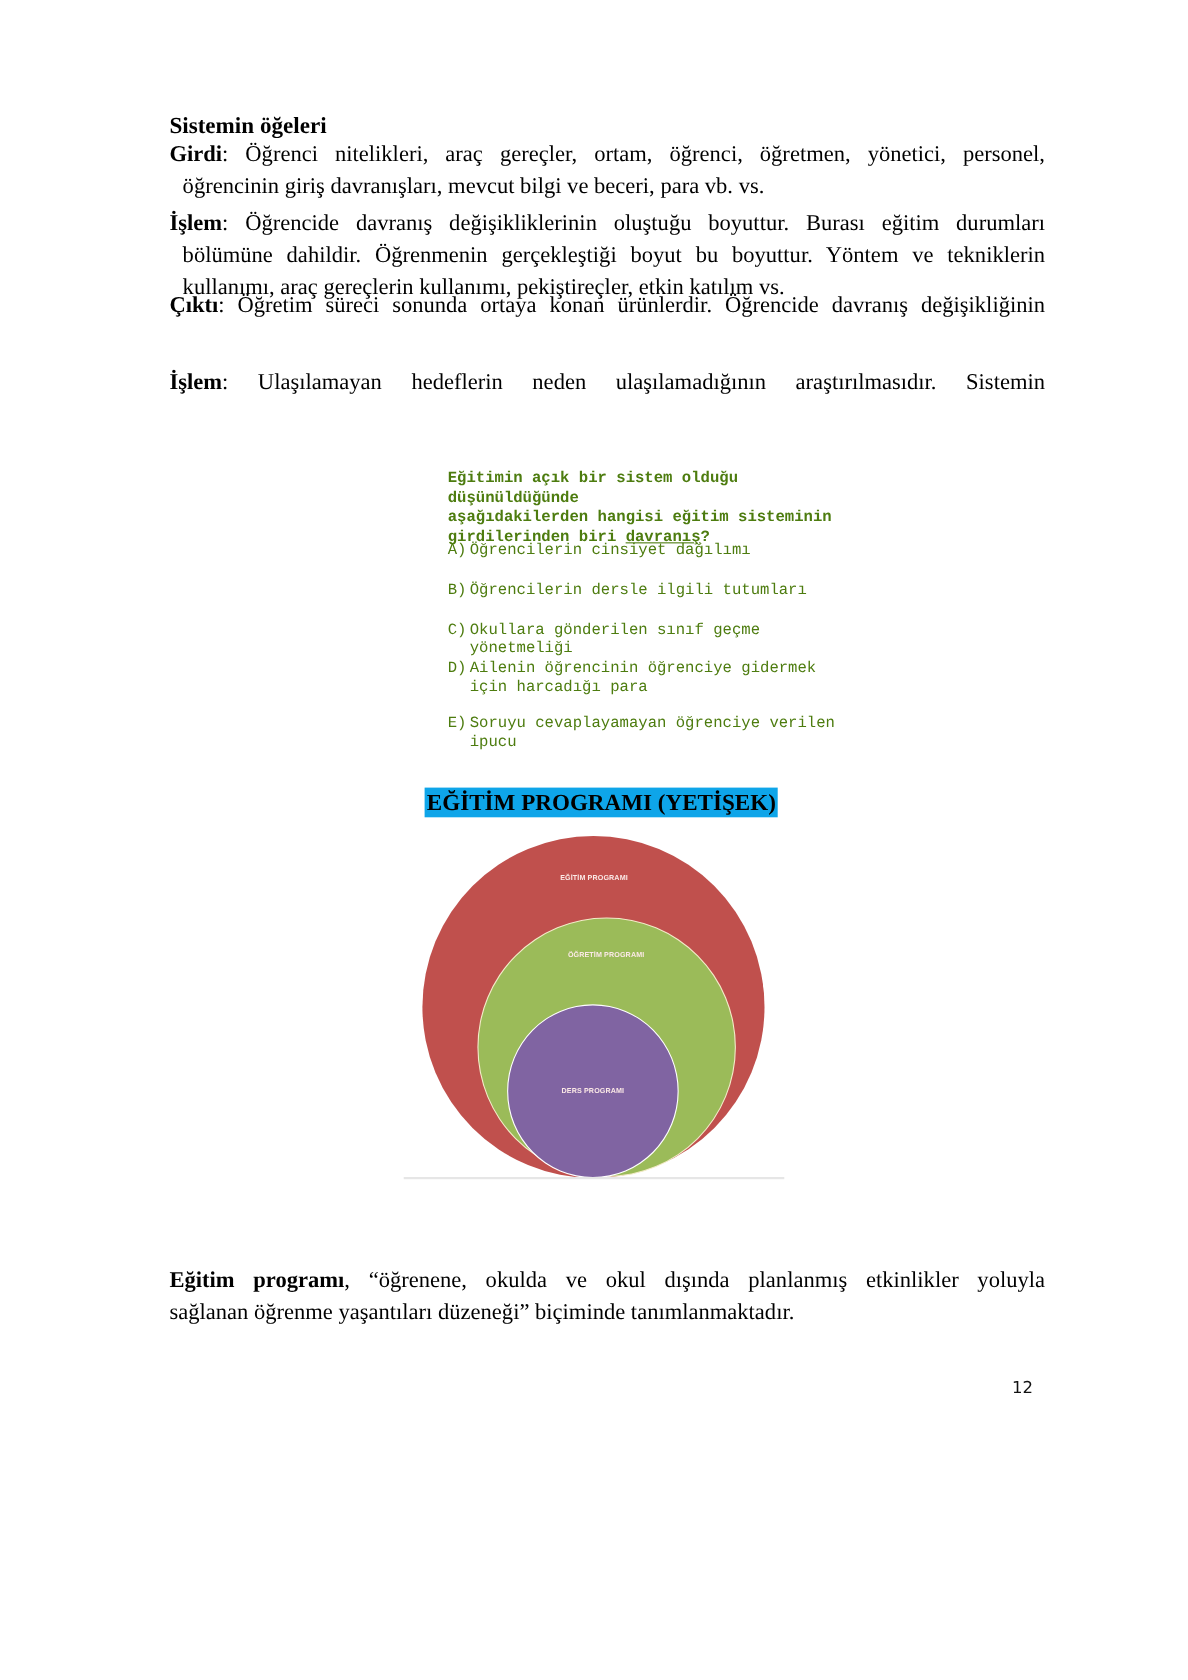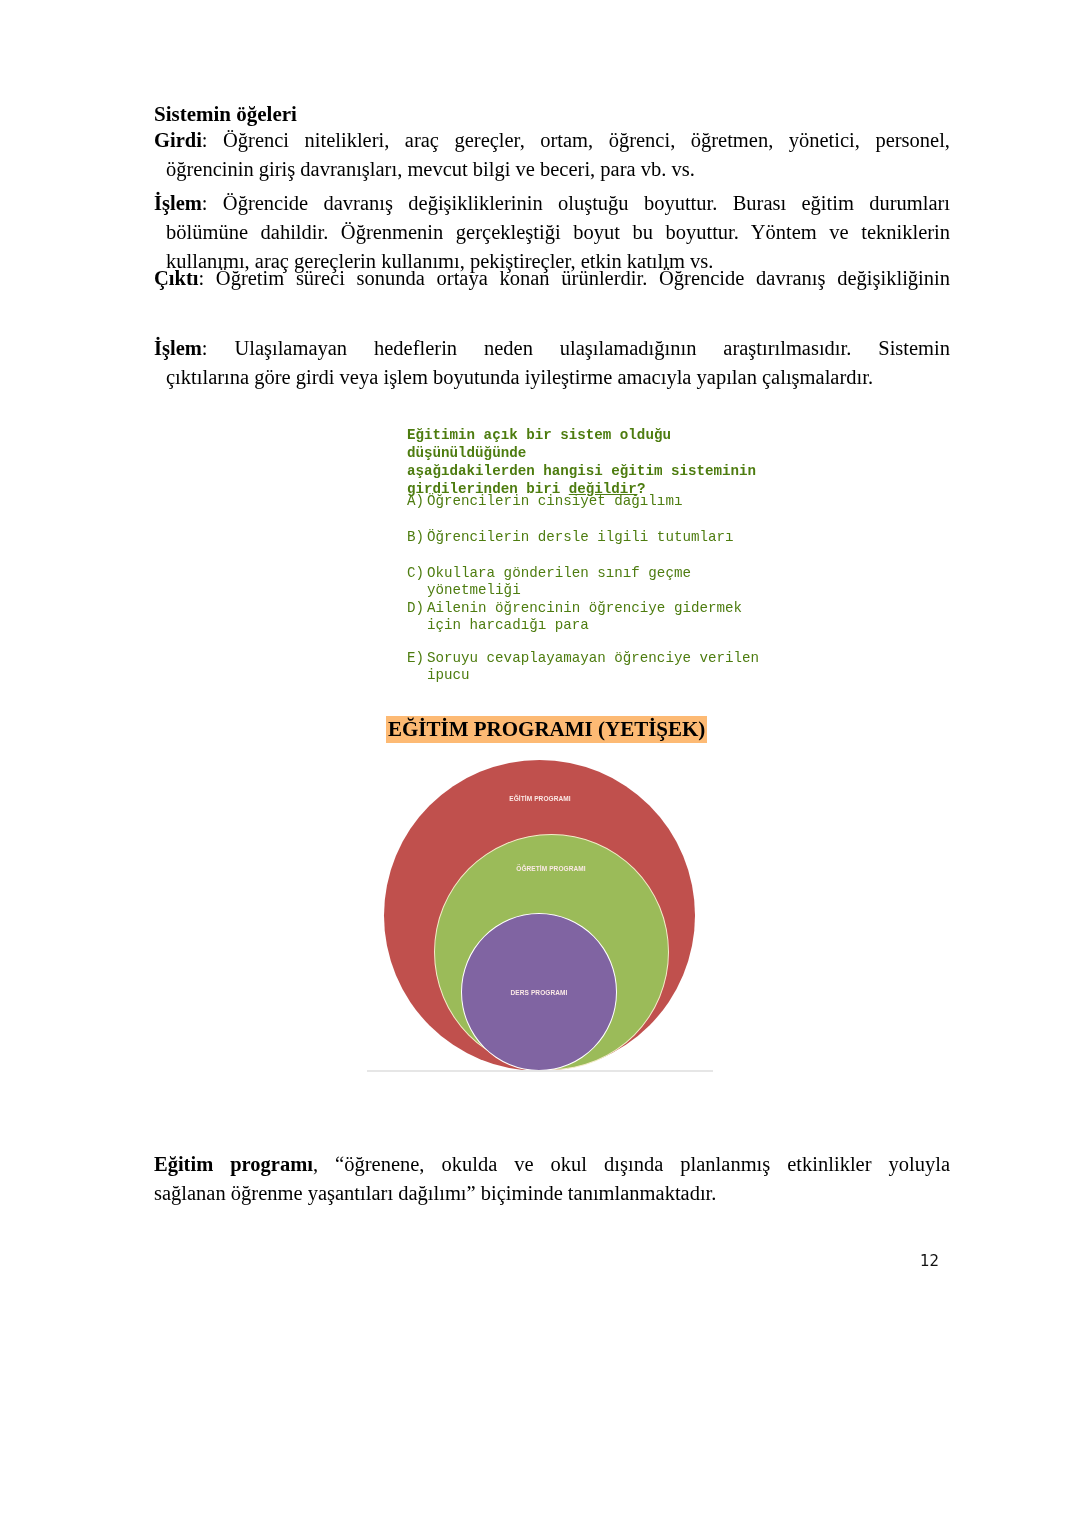--- a/index.html
+++ b/index.html
@@ -15,21 +15,21 @@
     .def p { margin: 0; }
     .def .first { text-align-last: justify; }
 
     .question { position: absolute; left: 387px; top: 426px; width: 380px; font-size: 14.2px; }
     .question .stem { font-weight: bold; line-height: 18px; margin: 0 0 10px 0; }
     .question .stem u { text-decoration: underline; }
     .question .opt { line-height: 17px; margin: 0; position: absolute; left: 0; width: 380px; }
     .question .opt .txt { padding-left: 20px; display: block; }
     .question .opt .lbl { position: absolute; left: 0; top: 0; }
 
-    .prog-title { position: absolute; left: 374px; top: 716px; height: 27px; padding: 0 2px; background: #fdba74; font-size: 21px; font-weight: bold; line-height: 27px; }
+    .prog-title { position: absolute; left: 374px; top: 716px; height: 27px; padding: 0 2px; background: #0ea5e9; font-size: 21px; font-weight: bold; line-height: 27px; }
 
     .diagram { position: absolute; left: 365px; top: 752px; width: 350px; height: 322px; }
     .diagram .baseline { position: absolute; left: 2px; top: 318px; width: 346px; height: 2px; background: #e6e6e6; }
     .circle { position: absolute; border-radius: 50%; box-sizing: border-box; }
     .c-outer { left: 19px; top: 8px; width: 311px; height: 311px; background: #c0504d; }
     .c-mid { left: 69px; top: 82px; width: 235px; height: 236px; background: #9bbb59; border: 1.5px solid #f3ecc9; }
     .c-inner { left: 96px; top: 161px; width: 156px; height: 158px; background: #8064a2; border: 1.5px solid #ffffff; }
     .clabel { position: absolute; font-family: "Liberation Sans", "DejaVu Sans", sans-serif; font-size: 6.5px; font-weight: bold; color: #fbe9e6; letter-spacing: 0.1px; white-space: nowrap; transform: translateX(-50%); }
 
     .closing { position: absolute; left: 142px; top: 1150px; width: 796px; font-size: 20.5px; line-height: 29px; }
@@ -52,28 +52,27 @@
   <p class="hang first"><span>bölümüne dahildir. Öğrenmenin gerçekleştiği boyut bu boyuttur. Yöntem ve tekniklerin</span></p>
   <p class="hang"><span>kullanımı, araç gereçlerin kullanımı, pekiştireçler, etkin katılım vs.</span></p>
 </div>
 
 <div class="def serif" style="top:264px;">
   <p class="first"><b>Çıktı</b>: <span>Öğretim süreci sonunda ortaya konan ürünlerdir. Öğrencide davranış değişikliğinin</span></p>
 </div>
 
 <div class="def serif" style="top:334px;">
   <p class="first"><b>İşlem</b>: <span>Ulaşılamayan hedeflerin neden ulaşılamadığının araştırılmasıdır. Sistemin</span></p>
-  <p class="hang"><span>çıktılarına göre girdi veya işlem boyutunda iyileştirme amacıyla yapılan çalışmalardır.</span></p>
 </div>
 
 <div class="question sans">
   <p class="stem">
     <span>Eğitimin açık bir sistem olduğu düşünüldüğünde</span><br>
     <span>aşağıdakilerden hangisi eğitim sisteminin</span><br>
-    <span>girdilerinden biri </span><u>değildir</u><span>?</span>
+    <span>girdilerinden biri </span><u>davranış</u><span>?</span>
   </p>
   <p class="opt" style="top:67px;">
       <span class="lbl">A)</span>
       <span class="txt">Öğrencilerin cinsiyet dağılımı</span>
     </p>
   <p class="opt" style="top:103px;">
       <span class="lbl">B)</span>
       <span class="txt">Öğrencilerin dersle ilgili tutumları</span>
     </p>
   <p class="opt" style="top:139px;">
@@ -97,16 +96,16 @@
   <div class="circle c-mid"></div>
   <div class="circle c-inner"></div>
   <div class="clabel" style="left:175px; top:43px;">EĞİTİM PROGRAMI</div>
   <div class="clabel" style="left:186px; top:113px;">ÖĞRETİM PROGRAMI</div>
   <div class="clabel" style="left:174px; top:237px;">DERS PROGRAMI</div>
   <div class="baseline"></div>
 </div>
 
 <div class="closing serif">
   <p style="text-align: justify; text-align-last: justify;"><b>Eğitim programı</b><span>, “öğrenene, okulda ve okul dışında planlanmış etkinlikler yoluyla</span></p>
-  <p><span>sağlanan öğrenme yaşantıları dağılımı” biçiminde tanımlanmaktadır.</span></p>
+  <p><span>sağlanan öğrenme yaşantıları düzeneği” biçiminde tanımlanmaktadır.</span></p>
 </div>
 
 <div class="page-num">12</div>
 
 </body></html>

